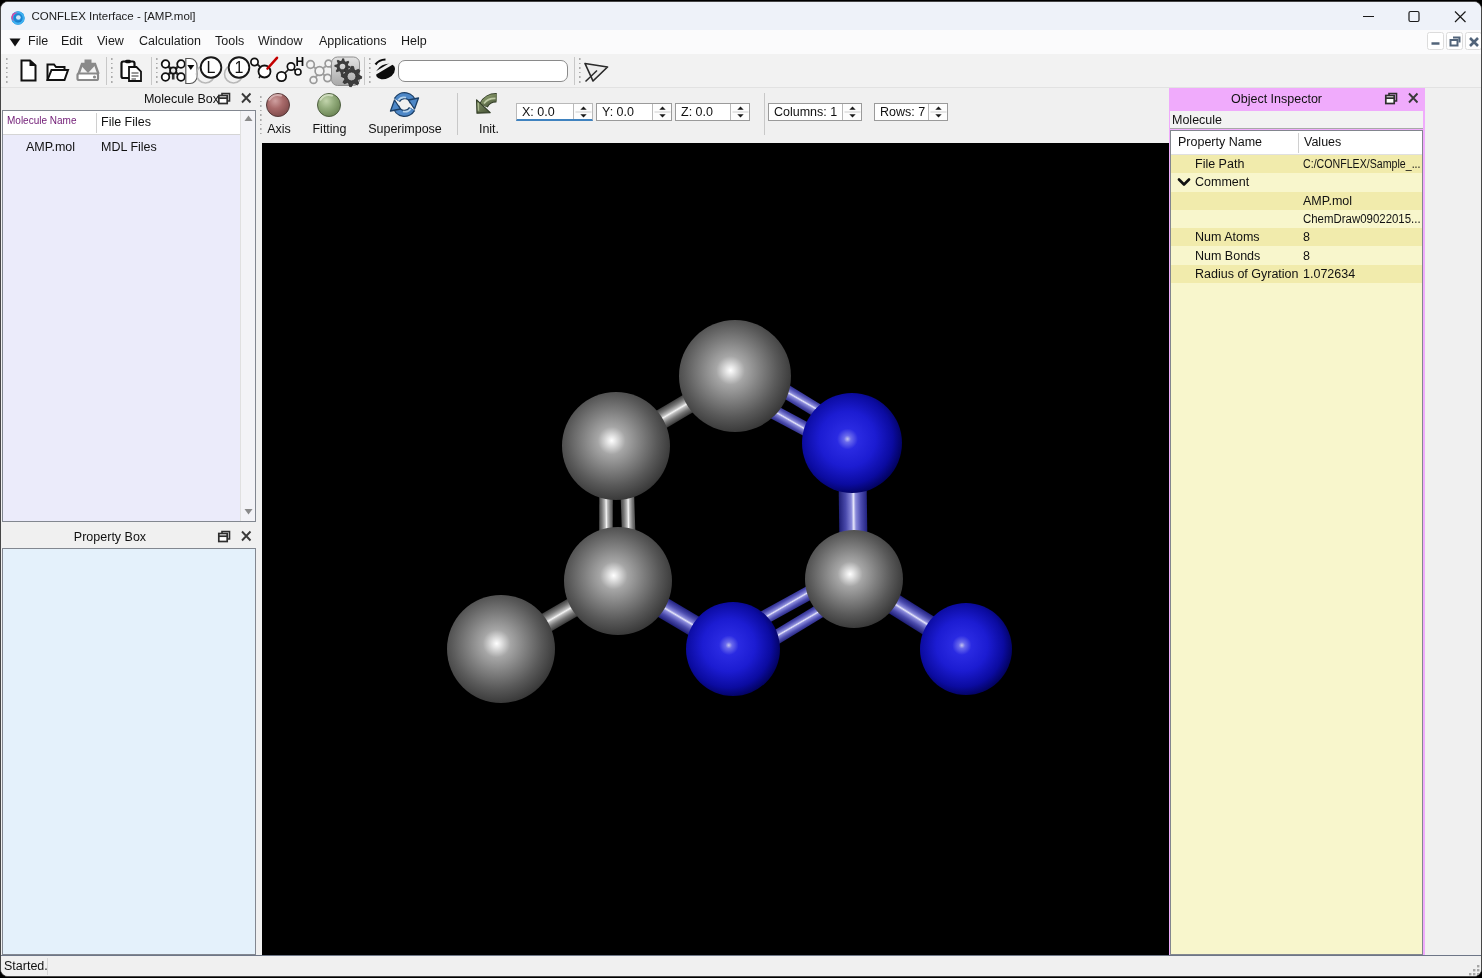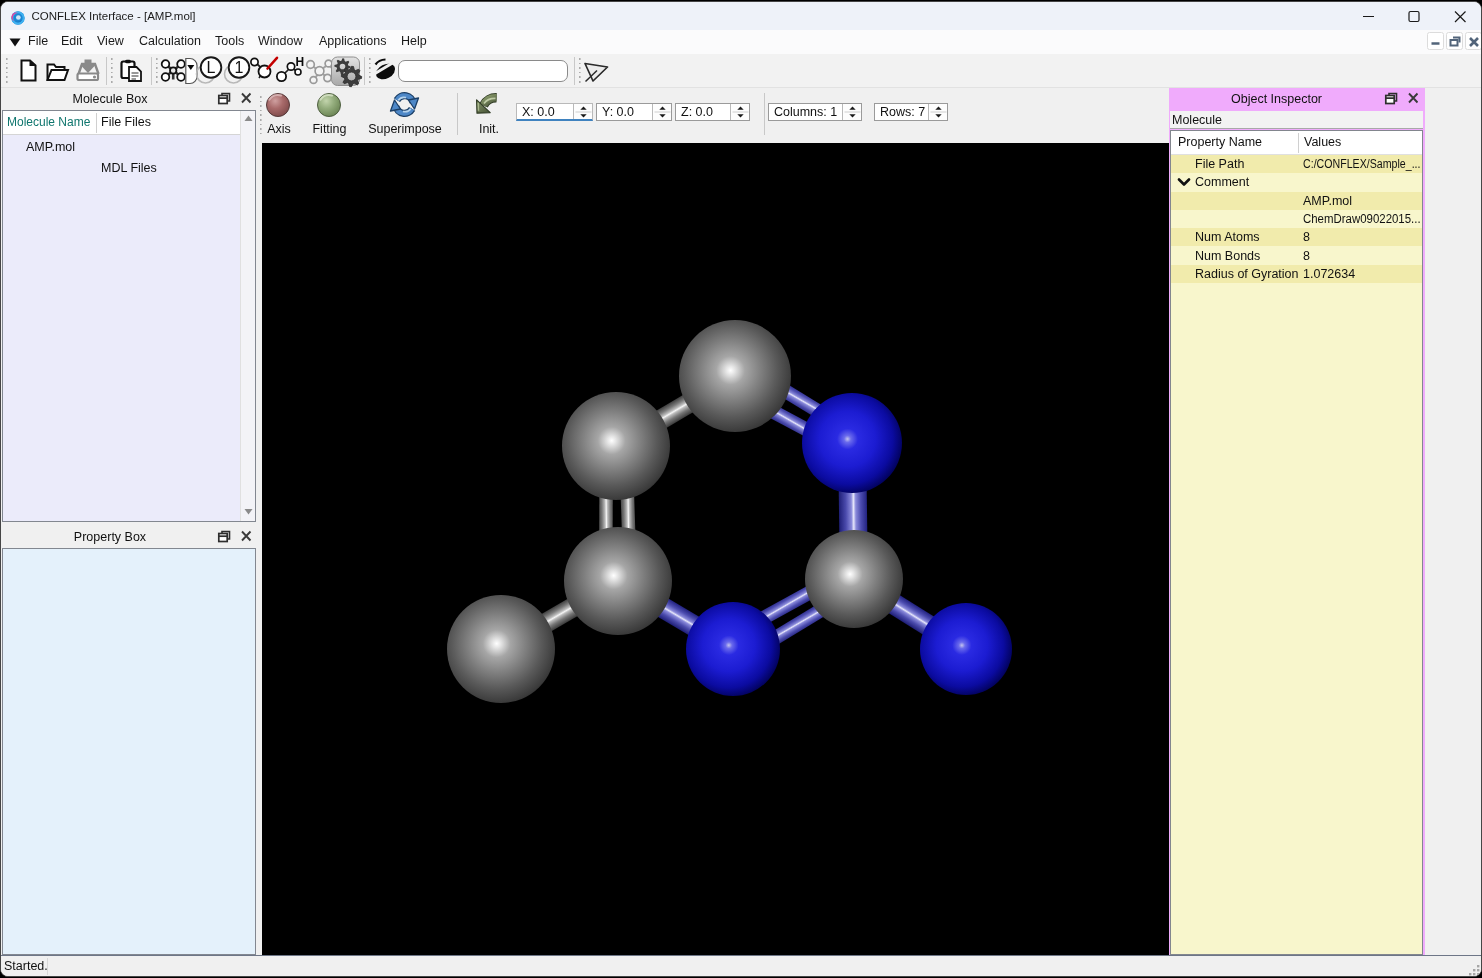--- a/index.html
+++ b/index.html
@@ -174,36 +174,36 @@
     <div class="vsep1" style="left:150px"></div>
     <div class="handle" style="left:154px"></div>
     <div class="vsep1" style="left:363px"></div>
     <div class="handle" style="left:367px"></div>
     <div style="position:absolute;left:397px;top:6px;width:170px;height:22px;background:#fff;border:1px solid #8a8a8a;border-radius:7px;"></div>
     <div class="vsep1" style="left:573px"></div>
     <div class="handle" style="left:577px"></div>
   </div>
 
   <div id="leftcol">
-    <div class="paneltitle abs" style="left:0;top:4px;width:218px;text-align:center;">Molecule Box</div>
+    <div class="paneltitle abs" style="left:0;top:4px;width:218px;text-align:right;">Molecule Box</div>
     <svg class="abs dockbtn" style="left:216px" width="36" height="14" viewBox="0 0 36 14">
       <path d="M5 3.5 v-2 h7.5 v7.5 h-2" fill="none" stroke="#2e2e2e" stroke-width="1.6"></path>
       <rect x="1.8" y="3.5" width="8.4" height="8" fill="#fff" stroke="#2e2e2e" stroke-width="1.7"></rect>
       <path d="M2 6.2 h8" stroke="#2e2e2e" stroke-width="1.7"></path>
       <path d="M25 1.5 L33.5 10.5 M33.5 1.5 L25 10.5" stroke="#3a3a3a" stroke-width="1.9"></path>
     </svg>
     <div id="molbox">
       <div id="molbox-head">
-        <div class="abs" style="left:4px;top:4px;font-size:12px;color:#0f766e;">Molecule Name</div>
+        <div class="abs" style="left:4px;top:4px;font-size:10px;color:#701a75;">Molecule Name</div>
         <div class="abs" style="left:98px;top:4px;font-size:12.5px;color:#111;">File Files</div>
         <div class="abs" style="left:93px;top:2px;width:1px;height:20px;background:#d0d0d0;"></div>
       </div>
       <div class="abs" style="left:0;top:25px;width:239px;height:24px;background:#ebebfa;">
         <div class="abs" style="left:23px;top:4px;font-size:12.5px;color:#111;">AMP.mol</div>
-        <div class="abs" style="left:98px;top:4px;font-size:12.5px;color:#111;margin-top:21px;">MDL Files</div>
+        <div class="abs" style="left:98px;top:4px;font-size:12.5px;color:#111;">MDL Files</div>
       </div>
       <div id="molbox-scroll">
         <svg class="abs" style="left:2px;top:3px" width="11" height="9" viewBox="0 0 11 9">
             <path d="M1.5 7 L5.5 1.5 L9.5 7 Z" fill="#8a8a8a"></path>
           </svg>
         <svg class="abs" style="left:2px;top:396px" width="11" height="9" viewBox="0 0 11 9">
             <path d="M1.5 2 L5.5 7.5 L9.5 2 Z" fill="#8a8a8a"></path>
           </svg>
       </div>
     </div>

